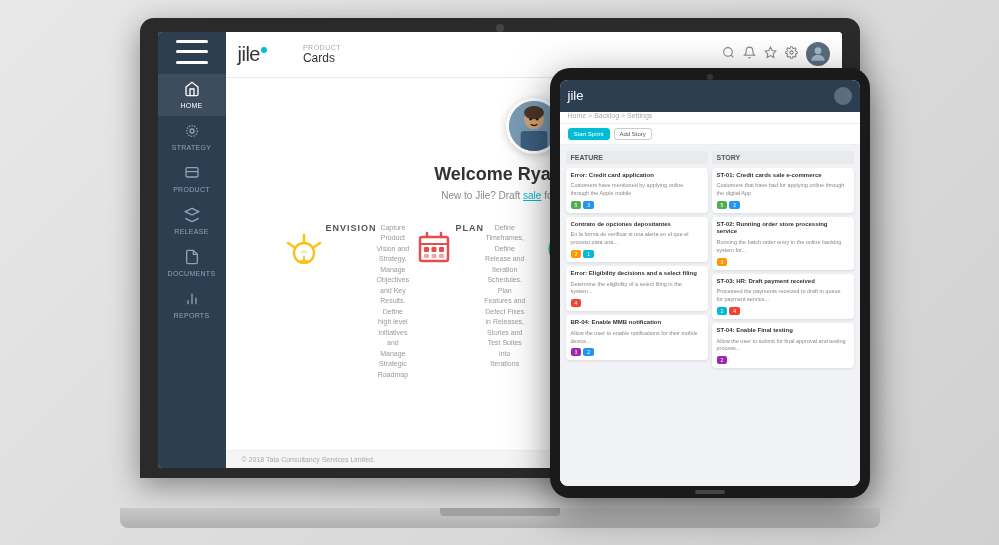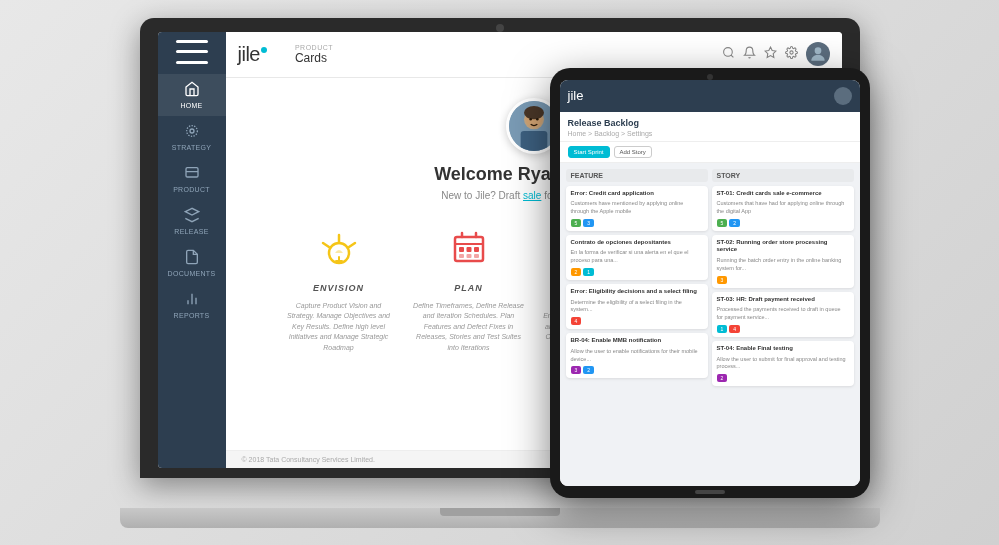--- a/index.html
+++ b/index.html
@@ -148,21 +148,21 @@
       letter-spacing: 0.5px;
       margin-bottom: 0;
     }
     .product-name {
       font-size: 12px;
       color: #333;
     }
     .product-info {
       display: flex;
       flex-direction: column;
-      margin-left: 12px;
+      margin-left: 20px;
     }
     .topbar-spacer { flex: 1; }
     .topbar-icons {
       display: flex;
       align-items: center;
       gap: 8px;
     }
     .topbar-icon {
       color: #888;
       font-size: 13px;
@@ -213,26 +213,24 @@
       text-decoration: underline;
     }
     .feature-grid {
       display: flex;
       gap: 0;
       width: 100%;
       justify-content: center;
     }
     .feature-item {
       display: flex;
-      flex-direction: column;
-      align-items: center;
+      flex-direction: row;
       flex: 1;
       padding: 0 8px;
       max-width: 130px;
-      font-style: italic;
     }
     .feature-icon {
       width: 52px; height: 52px;
       display: flex; align-items: center; justify-content: center;
       margin-bottom: 8px;
     }
     .feature-name {
       font-size: 9px;
       font-weight: 700;
       color: #555;
@@ -632,21 +630,20 @@
     <div class="tablet-camera"></div>
     <div class="tablet-screen">
 
       <div class="tablet-topbar">
         <span class="tablet-logo-text">jile</span>
         <div class="topbar-spacer"></div>
         <div class="tablet-avatar"></div>
       </div>
 
       <div class="tablet-content">
-        <div class="tablet-page-title">Release Backlog</div>
         <div class="tablet-breadcrumb">Home &gt; Backlog &gt; Settings</div>
 
         <div class="tablet-toolbar">
           <div class="tablet-btn primary">Start Sprint</div>
           <div class="tablet-btn">Add Story</div>
         </div>
 
         <div class="tablet-columns">
 
           <div class="tablet-col">

